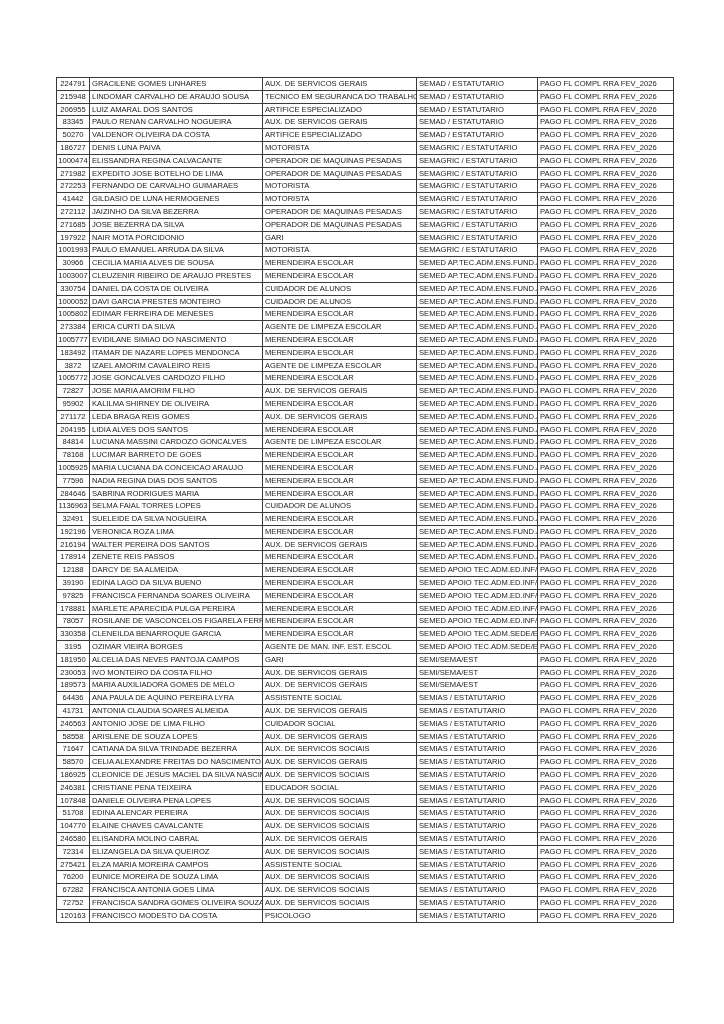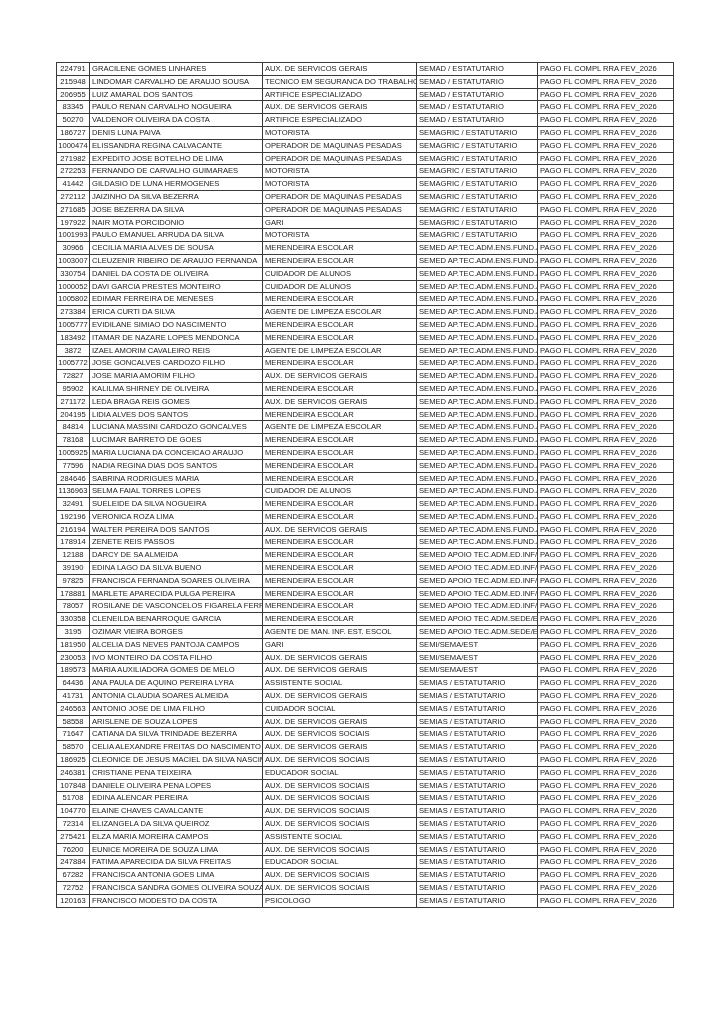--- a/index.html
+++ b/index.html
@@ -1,20 +1,20 @@
 <!DOCTYPE html>
 <html><head>
 <meta charset="utf-8">
 <style>
   html, body { margin: 0; padding: 0; background: #ffffff; }
   body { width: 724px; height: 1024px; position: relative; overflow: hidden; }
   #doc-table {
     position: absolute;
     left: 56px;
-    top: 62px;
+    top: 77px;
     width: 617px;
     border-collapse: collapse;
     table-layout: fixed;
     font-family: "Liberation Sans", sans-serif;
     font-size: 7.6px;
     color: #222222;
   }
   #doc-table td {
     border: 1px solid #3a3a3a;
     height: 11.8px;
@@ -143,21 +143,21 @@
       </tr>
       <tr>
         <td class="c-id">30966</td>
         <td>CECILIA MARIA ALVES DE SOUSA</td>
         <td>MERENDEIRA ESCOLAR</td>
         <td>SEMED AP.TEC.ADM.ENS.FUND./E</td>
         <td>PAGO FL COMPL RRA FEV_2026</td>
       </tr>
       <tr>
         <td class="c-id">1003007</td>
-        <td>CLEUZENIR RIBEIRO DE ARAUJO FERNANDA</td>
+        <td>CLEUZENIR RIBEIRO DE ARAUJO PRESTES</td>
         <td>MERENDEIRA ESCOLAR</td>
         <td>SEMED AP.TEC.ADM.ENS.FUND./E</td>
         <td>PAGO FL COMPL RRA FEV_2026</td>
       </tr>
       <tr>
         <td class="c-id">330754</td>
         <td>DANIEL DA COSTA DE OLIVEIRA</td>
         <td>CUIDADOR DE ALUNOS</td>
         <td>SEMED AP.TEC.ADM.ENS.FUND./E</td>
         <td>PAGO FL COMPL RRA FEV_2026</td>
@@ -450,44 +450,44 @@
         <td>PAGO FL COMPL RRA FEV_2026</td>
       </tr>
       <tr>
         <td class="c-id">104770</td>
         <td>ELAINE CHAVES CAVALCANTE</td>
         <td>AUX. DE SERVICOS SOCIAIS</td>
         <td>SEMIAS / ESTATUTARIO</td>
         <td>PAGO FL COMPL RRA FEV_2026</td>
       </tr>
       <tr>
+        <td class="c-id">246580</td>
+        <td>ELISANDRA MOLINO CABRAL</td>
+        <td>AUX. DE SERVICOS GERAIS</td>
+        <td>SEMIAS / ESTATUTARIO</td>
+        <td>PAGO FL COMPL RRA FEV_2026</td>
+      </tr>
+      <tr>
         <td class="c-id">72314</td>
         <td>ELIZANGELA DA SILVA QUEIROZ</td>
         <td>AUX. DE SERVICOS SOCIAIS</td>
         <td>SEMIAS / ESTATUTARIO</td>
         <td>PAGO FL COMPL RRA FEV_2026</td>
       </tr>
       <tr>
         <td class="c-id">275421</td>
         <td>ELZA MARIA MOREIRA CAMPOS</td>
         <td>ASSISTENTE SOCIAL</td>
         <td>SEMIAS / ESTATUTARIO</td>
         <td>PAGO FL COMPL RRA FEV_2026</td>
       </tr>
       <tr>
         <td class="c-id">76200</td>
         <td>EUNICE MOREIRA DE SOUZA LIMA</td>
         <td>AUX. DE SERVICOS SOCIAIS</td>
-        <td>SEMIAS / ESTATUTARIO</td>
-        <td>PAGO FL COMPL RRA FEV_2026</td>
-      </tr>
-      <tr>
-        <td class="c-id">247884</td>
-        <td>FATIMA APARECIDA DA SILVA FREITAS</td>
-        <td>EDUCADOR SOCIAL</td>
         <td>SEMIAS / ESTATUTARIO</td>
         <td>PAGO FL COMPL RRA FEV_2026</td>
       </tr>
       <tr>
         <td class="c-id">67282</td>
         <td>FRANCISCA ANTONIA GOES LIMA</td>
         <td>AUX. DE SERVICOS SOCIAIS</td>
         <td>SEMIAS / ESTATUTARIO</td>
         <td>PAGO FL COMPL RRA FEV_2026</td>
       </tr>

